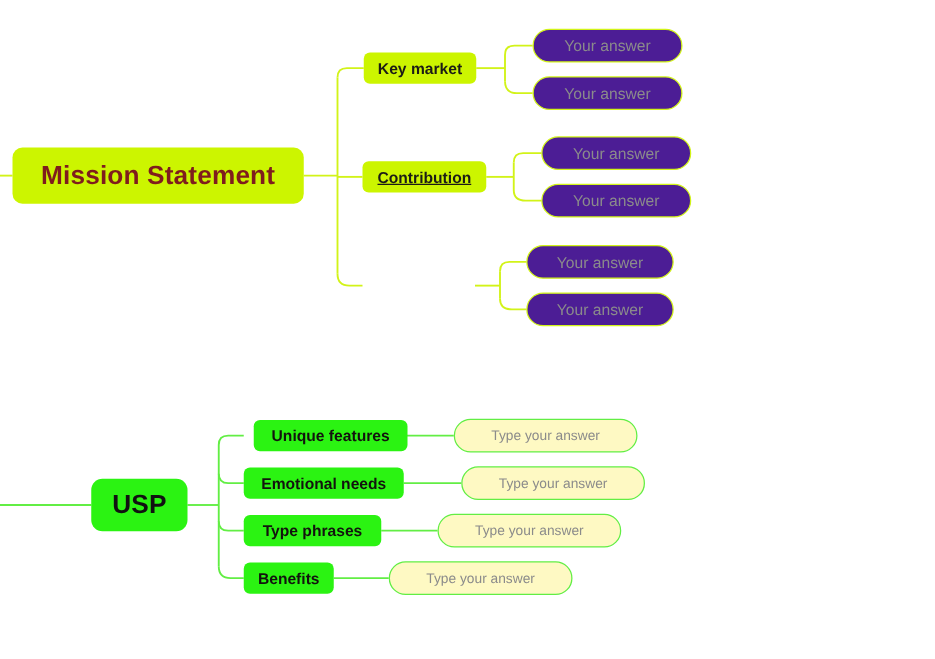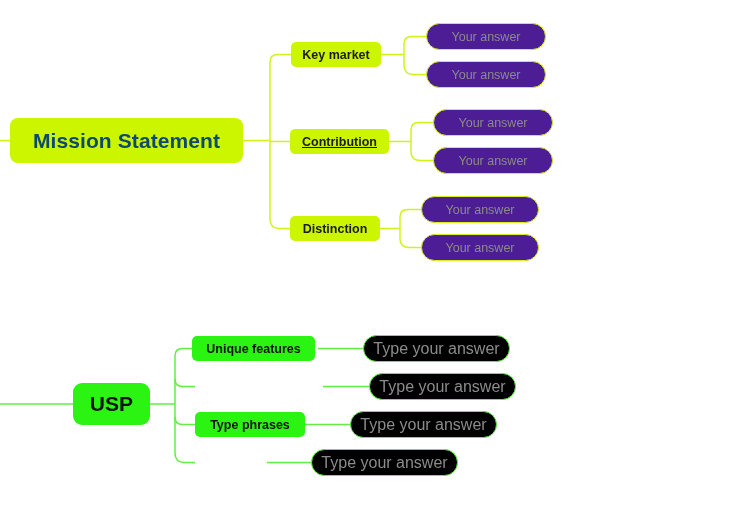--- a/index.html
+++ b/index.html
@@ -29,21 +29,21 @@
     position: absolute;
     display: flex;
     align-items: center;
     justify-content: center;
     white-space: nowrap;
   }
 
   
   .root-a {
     background: #ccf500;
-    color: #0c4a6e;
+    color: #7f1d1d;
     font-weight: bold;
     font-size: 21px;
     border-radius: 8px;
     letter-spacing: .1px;
   }
   .root-b {
     background: #2bf312;
     color: #111111;
     font-weight: bold;
     font-size: 21px;
@@ -69,24 +69,24 @@
 
   
   .leaf-a {
     background: #4c1d95;
     border: 1.6px solid #d2f318;
     color: #8b8b8b;
     font-size: 12.5px;
     border-radius: 999px;
   }
   .leaf-b {
-    background: #000000;
+    background: #fef9c3;
     border: 1.6px solid #62ee44;
     color: #8b8b8b;
-    font-size: 16px;
+    font-size: 11px;
     border-radius: 999px;
   }
 </style>
 </head>
 <body>
 
 <div id="canvas">
 
   <svg id="wires" viewBox="0 0 748 527" xmlns="http://www.w3.org/2000/svg">
     <g fill="none" stroke="#d2f318" stroke-width="1.5">
@@ -152,49 +152,52 @@
   <div class="node branch-a" style="left:290px;top:129px;width:99px;height:25px;text-decoration:underline;">
     <span>Contribution</span>
   </div>
   <div class="node leaf-a" style="left:433px;top:109px;width:120px;height:27px;">
     <span>Your answer</span>
   </div>
   <div class="node leaf-a" style="left:433px;top:147px;width:120px;height:27px;">
     <span>Your answer</span>
   </div>
 
-  <div class="node branch-a" style="left:290px;top:216px;width:90px;height:25px;">
-    <span>Distinction</span>
-  </div>
   <div class="node leaf-a" style="left:421px;top:196px;width:118px;height:27px;">
     <span>Your answer</span>
   </div>
   <div class="node leaf-a" style="left:421px;top:234px;width:118px;height:27px;">
     <span>Your answer</span>
   </div>
 
   <div class="node root-b" style="left:73px;top:383px;width:77px;height:42px;">
     <span>USP</span>
   </div>
 
-  <div class="node branch-b" style="left:192px;top:336px;width:123px;height:25px;">
+  <div class="node branch-b" style="left:203px;top:336px;width:123px;height:25px;">
     <span>Unique features</span>
   </div>
   <div class="node leaf-b" style="left:363px;top:335px;width:147px;height:27px;">
     <span>Type your answer</span>
   </div>
 
+  <div class="node branch-b" style="left:195px;top:374px;width:128px;height:25px;">
+    <span>Emotional needs</span>
+  </div>
   <div class="node leaf-b" style="left:369px;top:373px;width:147px;height:27px;">
     <span>Type your answer</span>
   </div>
 
   <div class="node branch-b" style="left:195px;top:412px;width:110px;height:25px;">
     <span>Type phrases</span>
   </div>
   <div class="node leaf-b" style="left:350px;top:411px;width:147px;height:27px;">
     <span>Type your answer</span>
   </div>
 
+  <div class="node branch-b" style="left:195px;top:450px;width:72px;height:25px;">
+    <span>Benefits</span>
+  </div>
   <div class="node leaf-b" style="left:311px;top:449px;width:147px;height:27px;">
     <span>Type your answer</span>
   </div>
 
 </div>
 
 </body></html>

